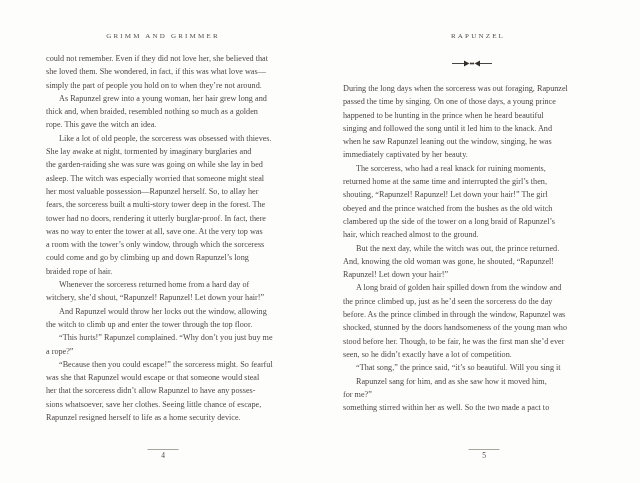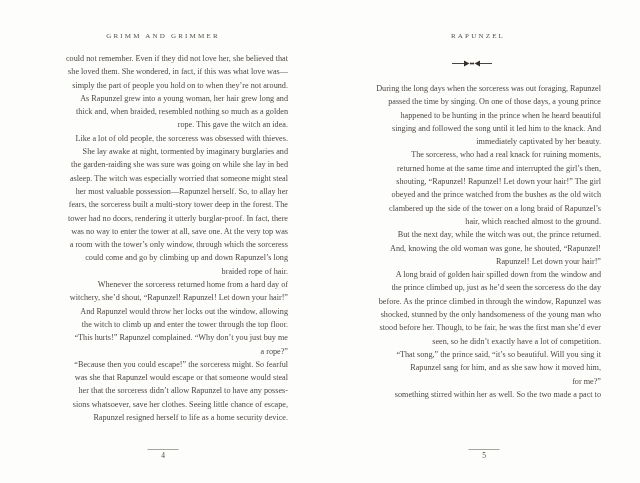--- a/index.html
+++ b/index.html
@@ -25,21 +25,20 @@
     color:var(--header);
     white-space:nowrap;
   }
   .head-left{left:163px;}
   .head-right{left:478px;}
   .text-block{
     position:absolute;
     color:var(--text);
     font-size:8.2px;
     line-height:13.3px;
-    text-align:right;
   }
   .block-left{left:46px;top:52px;width:242px;}
   .block-right{left:343px;top:82px;width:258px;}
   .line{
     white-space:nowrap;
     height:13.3px;
   }
   .line.indent{padding-left:13px;}
   .ornament{
     position:absolute;
@@ -122,34 +121,35 @@
       <polygon points="28,1.6 22.6,4.5 28,7.4" stroke-width="0"></polygon>
       <line x1="27.5" y1="4.5" x2="40" y2="4.5" stroke-width="0.9"></line>
     </g>
   </svg>
 
   <div class="text-block block-right">
       <div class="line">During the long days when the sorceress was out foraging, Rapunzel</div>
       <div class="line">passed the time by singing. On one of those days, a young prince</div>
       <div class="line">happened to be hunting in the prince when he heard beautiful</div>
       <div class="line">singing and followed the song until it led him to the knack. And</div>
+      <div class="line">when he saw Rapunzel leaning out the window, singing, he was</div>
       <div class="line">immediately captivated by her beauty.</div>
       <div class="line indent">The sorceress, who had a real knack for ruining moments,</div>
       <div class="line">returned home at the same time and interrupted the girl’s then,</div>
       <div class="line">shouting, “Rapunzel! Rapunzel! Let down your hair!” The girl</div>
       <div class="line">obeyed and the prince watched from the bushes as the old witch</div>
       <div class="line">clambered up the side of the tower on a long braid of Rapunzel’s</div>
       <div class="line">hair, which reached almost to the ground.</div>
       <div class="line indent">But the next day, while the witch was out, the prince returned.</div>
       <div class="line">And, knowing the old woman was gone, he shouted, “Rapunzel!</div>
       <div class="line">Rapunzel! Let down your hair!”</div>
       <div class="line indent">A long braid of golden hair spilled down from the window and</div>
       <div class="line">the prince climbed up, just as he’d seen the sorceress do the day</div>
       <div class="line">before. As the prince climbed in through the window, Rapunzel was</div>
-      <div class="line">shocked, stunned by the only handsomeness of the young man who</div>
+      <div class="line">shocked, stunned by the doors handsomeness of the young man who</div>
       <div class="line">stood before her. Though, to be fair, he was the first man she’d ever</div>
       <div class="line">seen, so he didn’t exactly have a lot of competition.</div>
       <div class="line indent">“That song,” the prince said, “it’s so beautiful. Will you sing it</div>
       <div class="line indent">Rapunzel sang for him, and as she saw how it moved him,</div>
       <div class="line">for me?”</div>
       <div class="line">something stirred within her as well. So the two made a pact to</div>
     </div>
 
   <div class="folio folio-right">
     <span class="folio-rule"></span>

